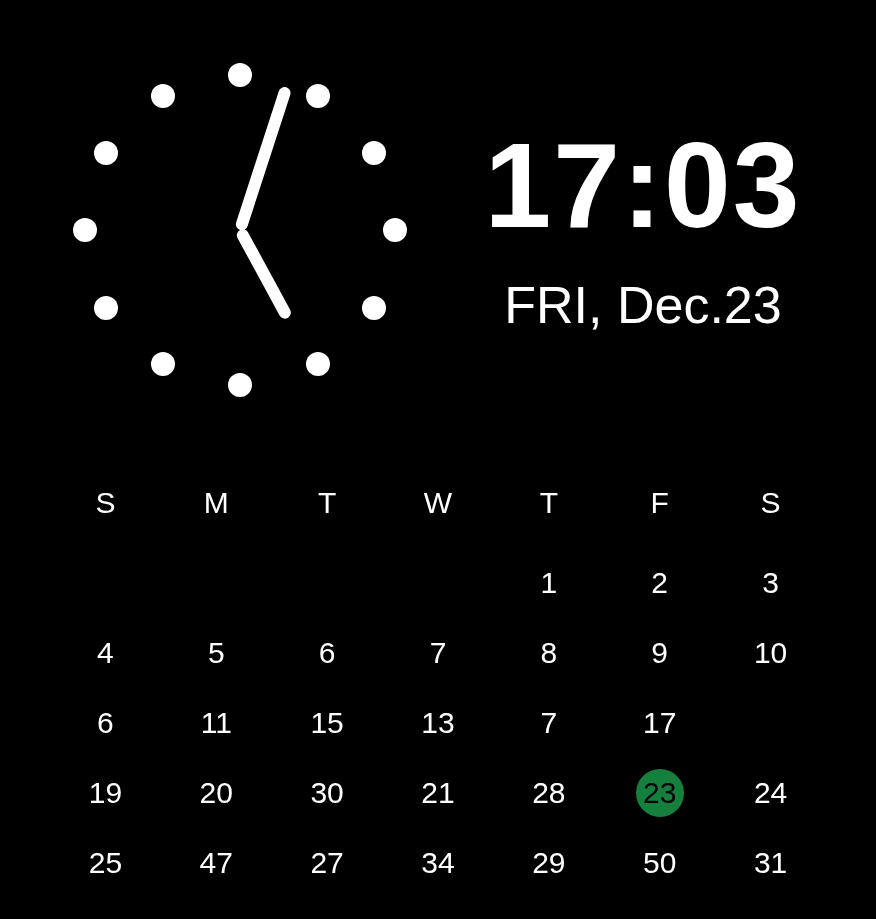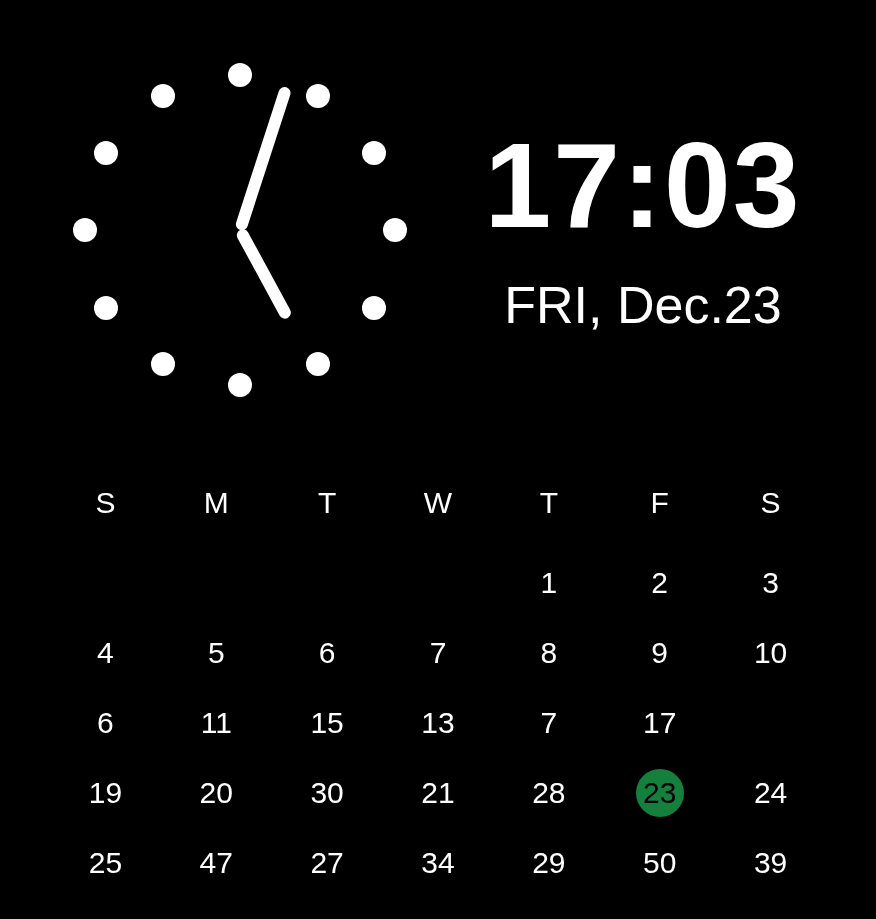--- a/index.html
+++ b/index.html
@@ -251,19 +251,19 @@
           <div class="cell">
             <span class="num">34</span>
           </div>
           <div class="cell">
             <span class="num">29</span>
           </div>
           <div class="cell">
             <span class="num">50</span>
           </div>
           <div class="cell">
-            <span class="num">39</span>
+            <span class="num">31</span>
           </div>
         </div>
       </div>
   </div>
 
 </div>
 
 </body></html>

